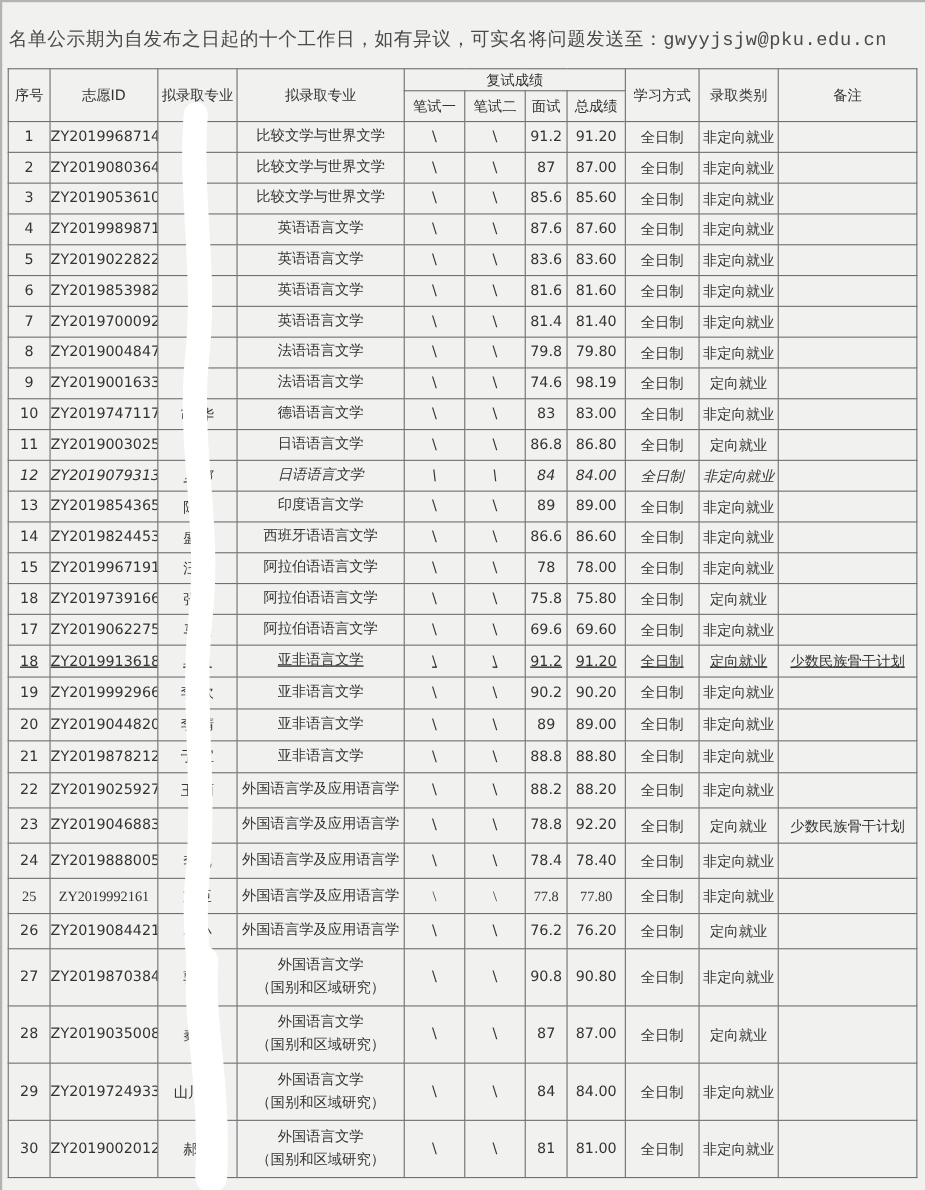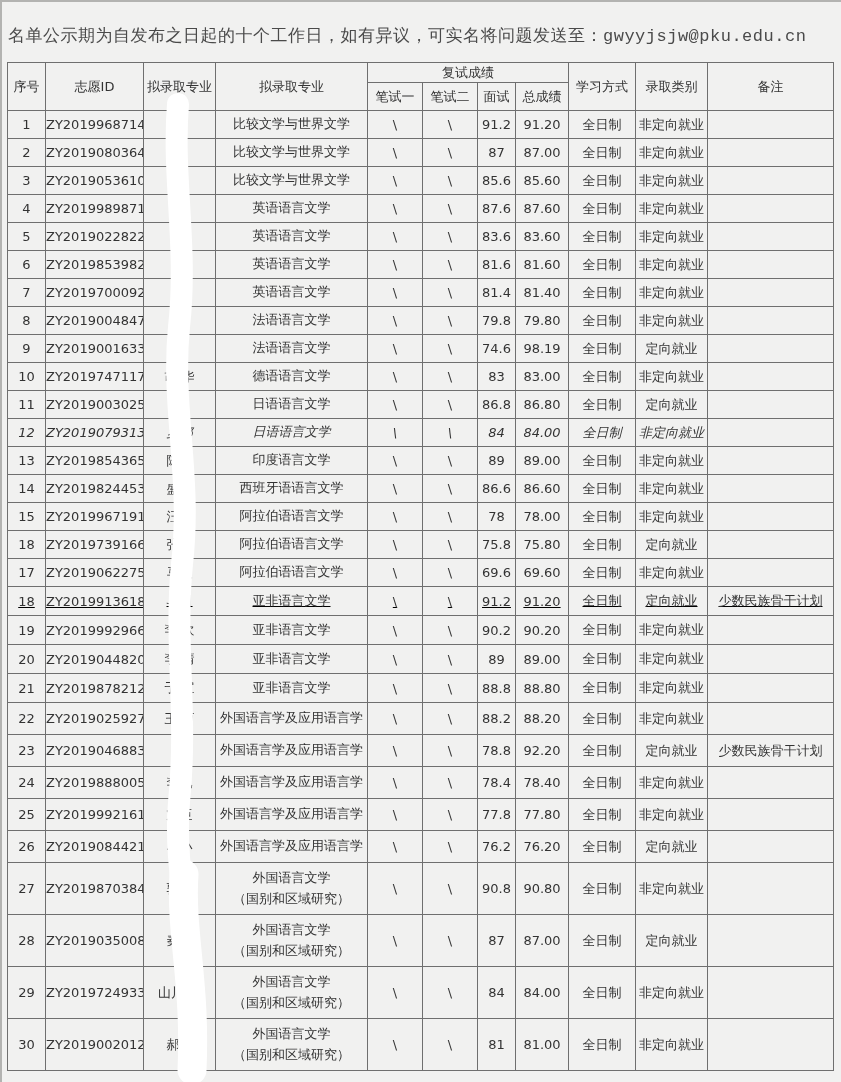--- a/index.html
+++ b/index.html
@@ -380,21 +380,21 @@
           <td class="c-name">李艳</td>
           <td class="c-major">外国语言学及应用语言学</td>
           <td class="c-b1">\</td>
           <td class="c-b2">\</td>
           <td class="c-ms">78.4</td>
           <td class="c-total">78.40</td>
           <td class="c-study">全日制</td>
           <td class="c-cat">非定向就业</td>
           <td class="c-remark"></td>
         </tr>
-        <tr style="height: 32px;">
+        <tr style="height: 32px; font-family: Liberation Serif, serif;">
           <td class="c-seq">25</td>
           <td class="c-id">ZY2019992161</td>
           <td class="c-name">刘臣</td>
           <td class="c-major">外国语言学及应用语言学</td>
           <td class="c-b1">\</td>
           <td class="c-b2">\</td>
           <td class="c-ms">77.8</td>
           <td class="c-total">77.80</td>
           <td class="c-study">全日制</td>
           <td class="c-cat">非定向就业</td>

